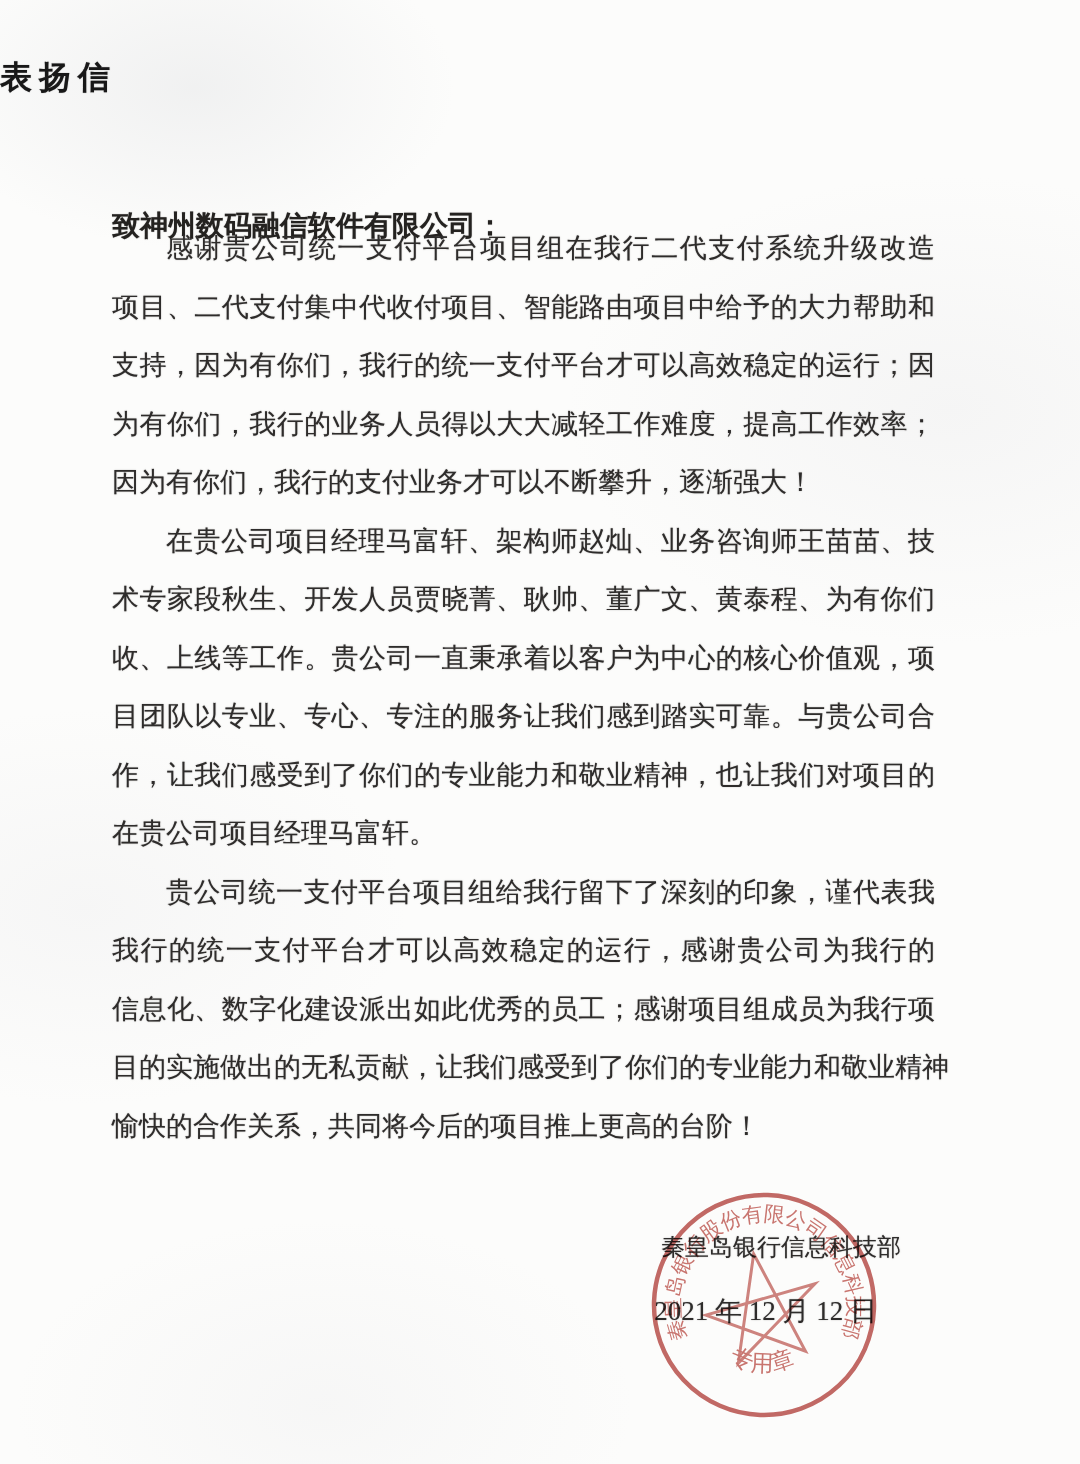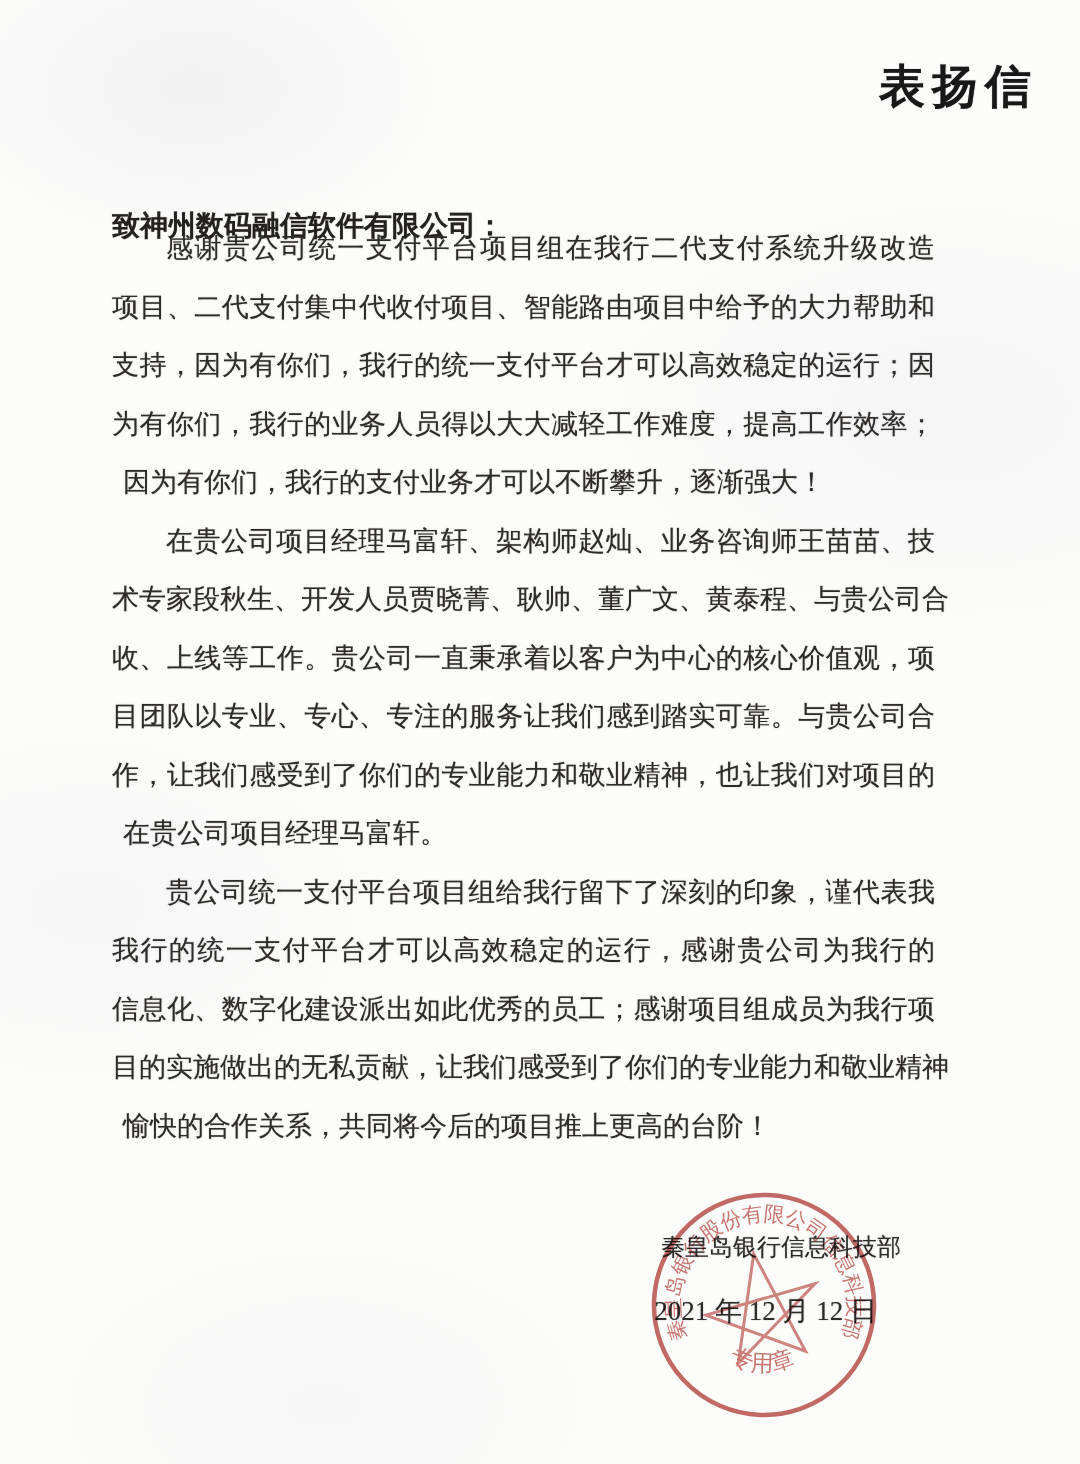--- a/index.html
+++ b/index.html
@@ -21,23 +21,23 @@
       radial-gradient(ellipse 500px 300px at 30% 96%, rgba(214,214,218,0.14), transparent 62%);
     font-family: "Liberation Serif", "DejaVu Serif", serif;
     color: #2e2c2b;
   }
   .title {
     position: absolute;
     top: 56px;
     left: 0;
     right: 42px;
     margin: 0;
-    text-align: right;
+    text-align: left;
     font-family: "Liberation Sans", "DejaVu Sans", sans-serif;
-    font-size: 46px;
+    font-size: 32px;
     font-weight: 700;
     letter-spacing: 7px;
     color: #181818;
     text-shadow: 0 0 1px rgba(30,30,30,0.55);
   }
   .salutation {
     position: absolute;
     top: 160px;
     left: 112px;
     font-size: 28px;
@@ -55,21 +55,21 @@
     text-shadow: 0 0 1.2px rgba(55,52,50,0.5);
   }
   .line {
     line-height: 58.5px;
     height: 58.5px;
     text-align: justify;
     text-align-last: justify;
     white-space: nowrap;
   }
   .line.first { padding-left: 54px; }
-  .line.last  { text-align-last: left; margin-left: 11px; }
+  .line.last  { text-align-last: left; }
   .signature {
     position: absolute;
     top: 1218px;
     right: 179px;
     font-size: 24px;
     line-height: 58px;
     text-shadow: 0 0 1.2px rgba(55,52,50,0.5);
   }
   .date {
     position: absolute;
@@ -102,21 +102,21 @@
 
   <div class="salutation">致神州数码融信软件有限公司：</div>
 
   <div class="body-text" id="letterBody">
       <div class="line first">感谢贵公司统一支付平台项目组在我行二代支付系统升级改造</div>
       <div class="line">项目、二代支付集中代收付项目、智能路由项目中给予的大力帮助和</div>
       <div class="line">支持，因为有你们，我行的统一支付平台才可以高效稳定的运行；因</div>
       <div class="line">为有你们，我行的业务人员得以大大减轻工作难度，提高工作效率；</div>
       <div class="line last">因为有你们，我行的支付业务才可以不断攀升，逐渐强大！</div>
       <div class="line first">在贵公司项目经理马富轩、架构师赵灿、业务咨询师王苗苗、技</div>
-      <div class="line">术专家段秋生、开发人员贾晓菁、耿帅、董广文、黄泰程、与贵公司合</div>
+      <div class="line">术专家段秋生、开发人员贾晓菁、耿帅、董广文、黄泰程、为有你们</div>
       <div class="line">收、上线等工作。贵公司一直秉承着以客户为中心的核心价值观，项</div>
       <div class="line">目团队以专业、专心、专注的服务让我们感到踏实可靠。与贵公司合</div>
       <div class="line">作，让我们感受到了你们的专业能力和敬业精神，也让我们对项目的</div>
       <div class="line last">在贵公司项目经理马富轩。</div>
       <div class="line first">贵公司统一支付平台项目组给我行留下了深刻的印象，谨代表我</div>
       <div class="line">我行的统一支付平台才可以高效稳定的运行，感谢贵公司为我行的</div>
       <div class="line">信息化、数字化建设派出如此优秀的员工；感谢项目组成员为我行项</div>
       <div class="line">目的实施做出的无私贡献，让我们感受到了你们的专业能力和敬业精神</div>
       <div class="line last">愉快的合作关系，共同将今后的项目推上更高的台阶！</div>
     </div>

